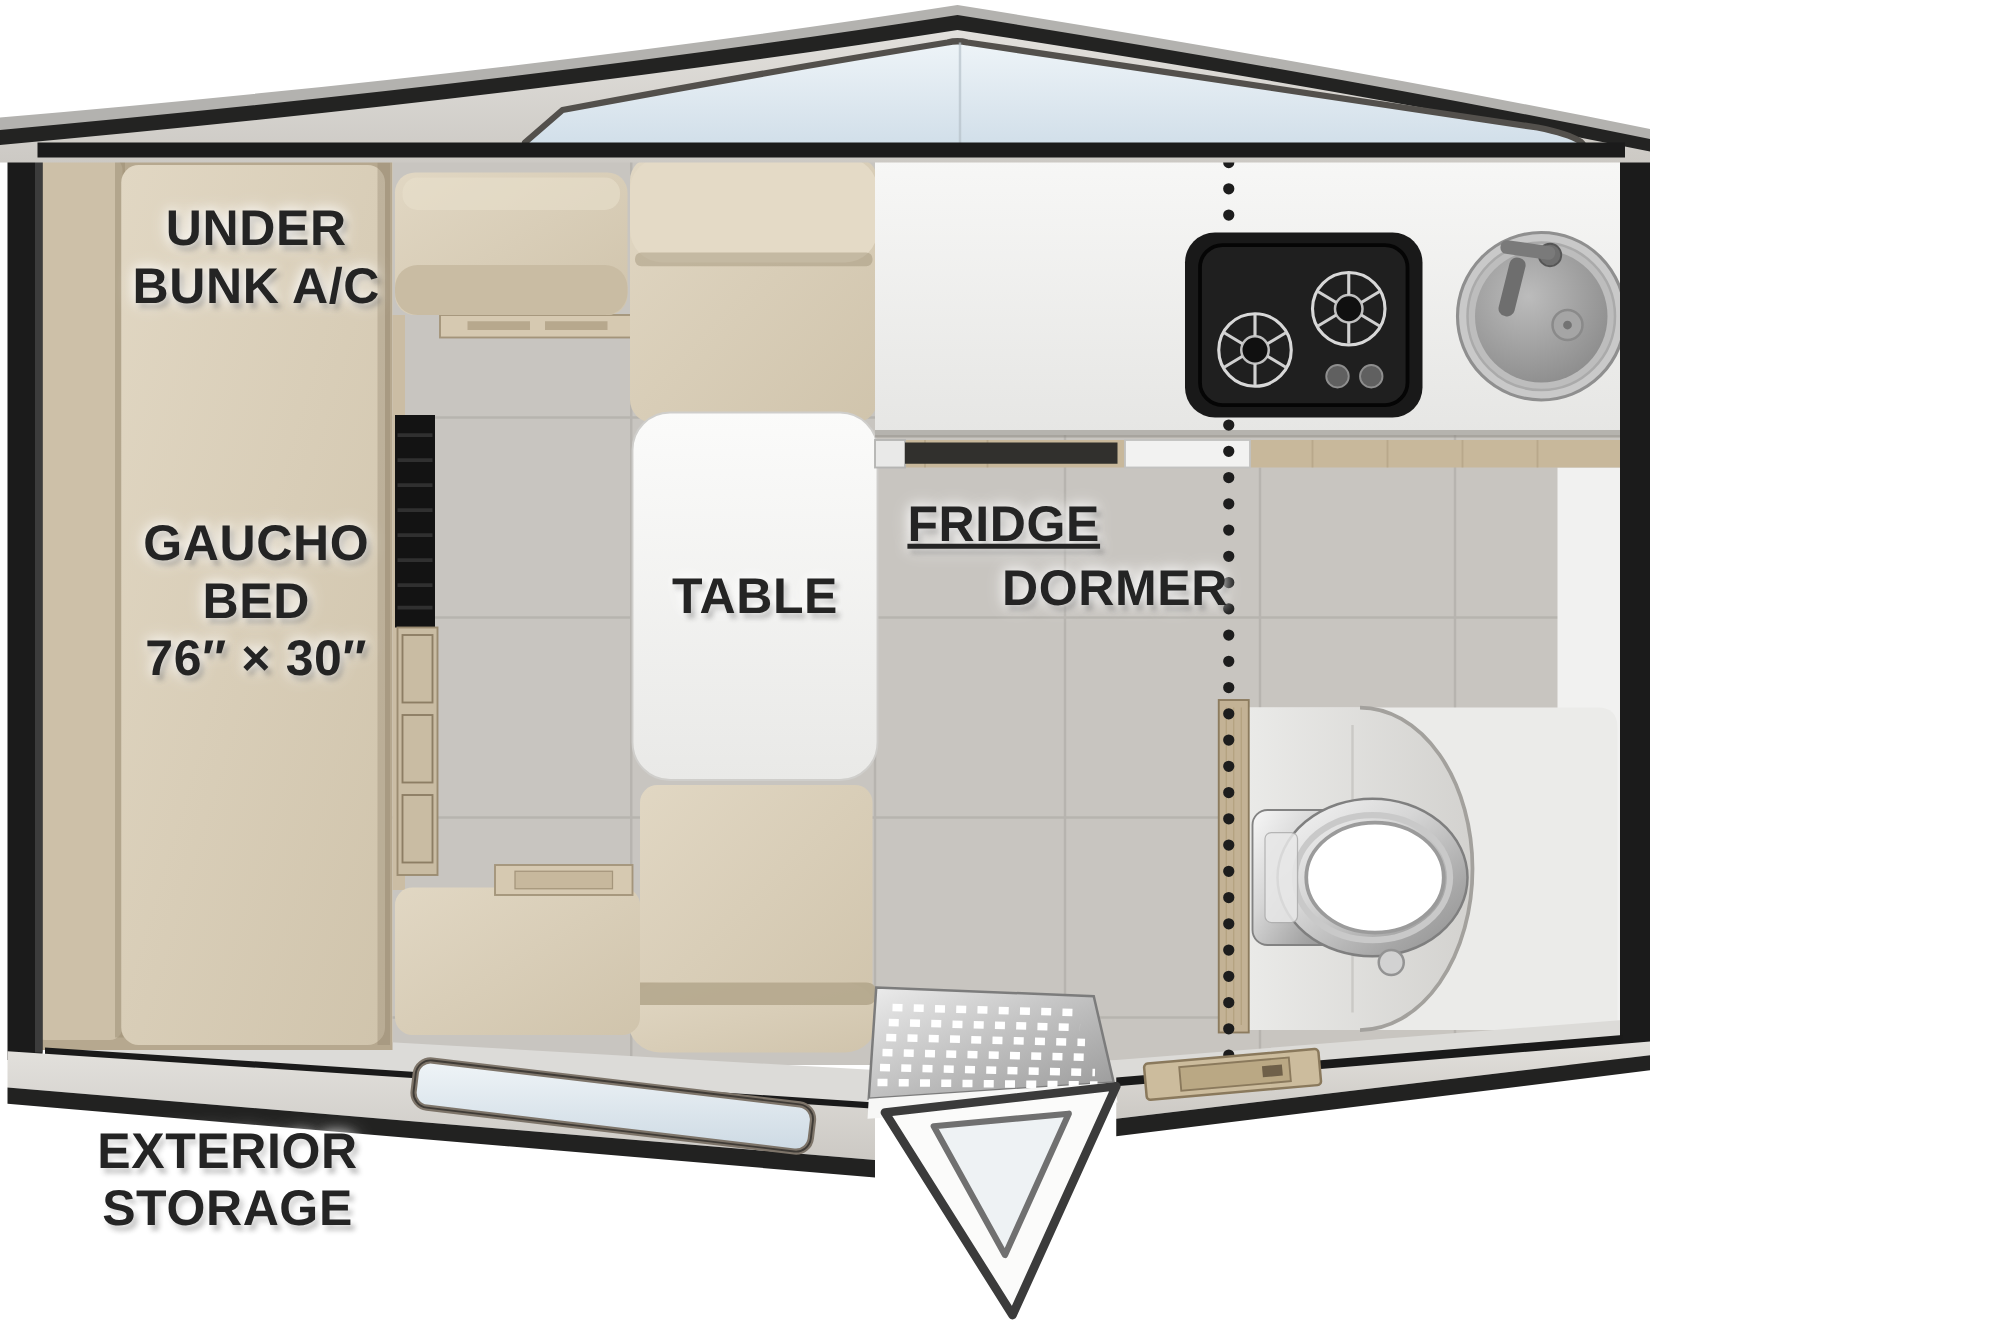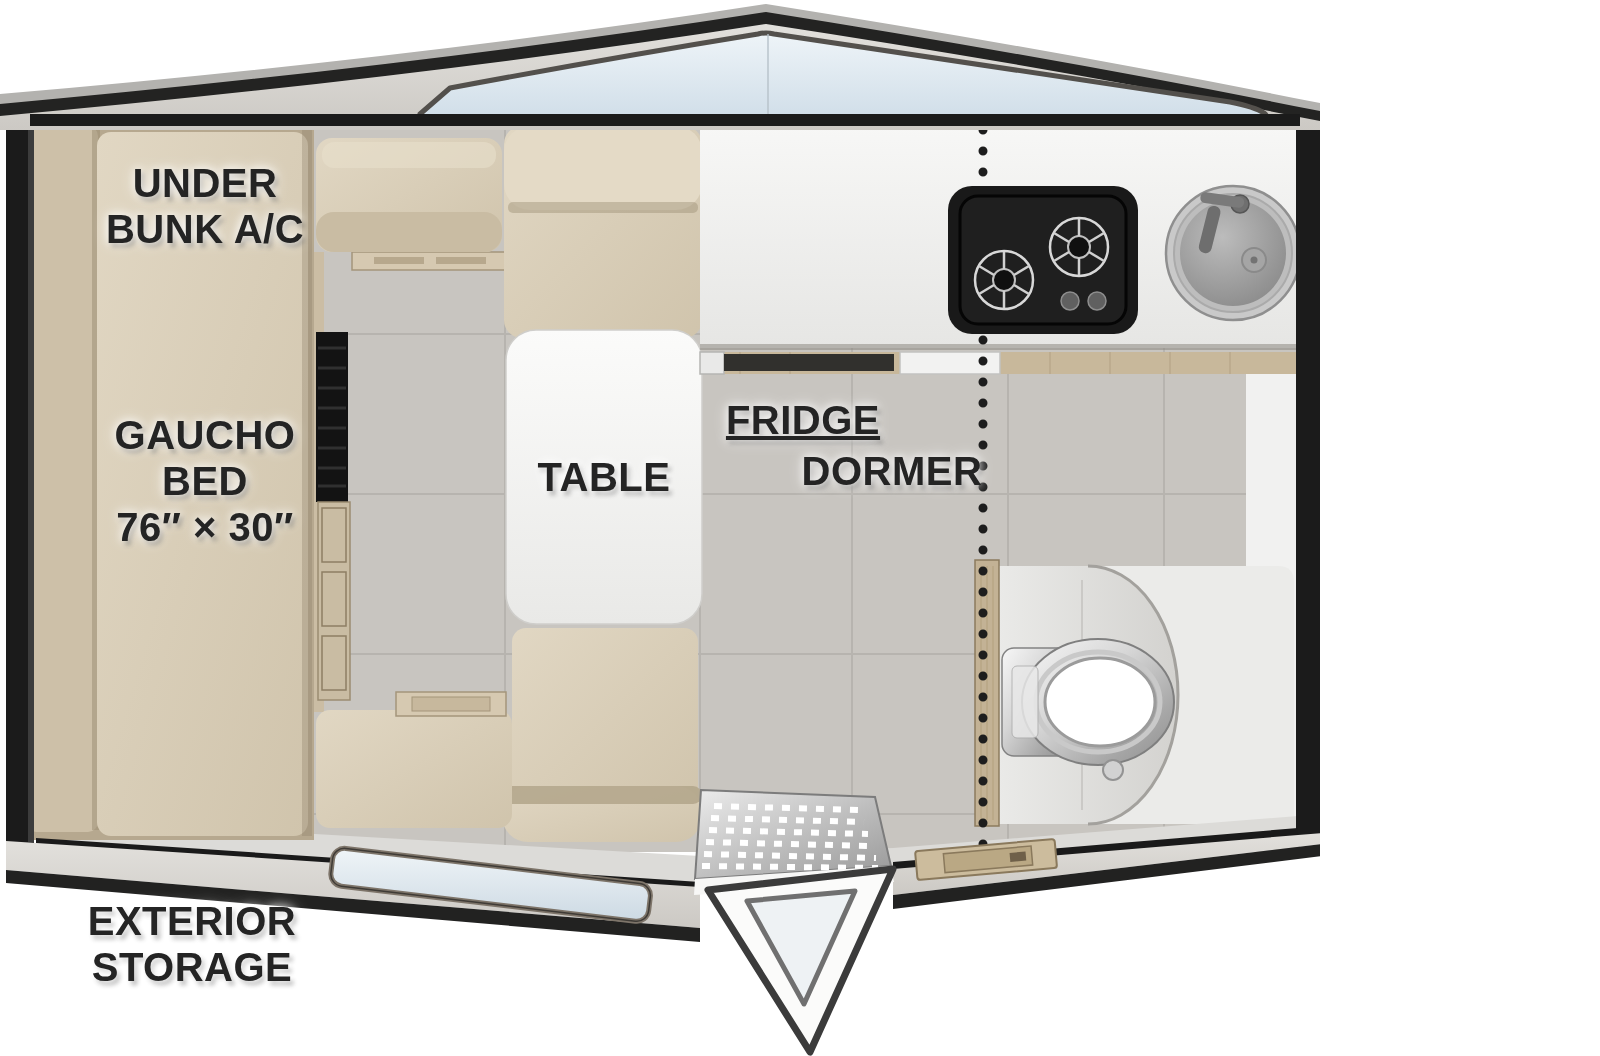--- a/index.html
+++ b/index.html
@@ -285,15 +285,15 @@
 </svg>
 
 <div class="fp-label" style="left:205px;top:206px;">UNDER
 BUNK A/C</div>
 <div class="fp-label" style="left:205px;top:481px;">GAUCHO
 BED
 76″ × 30″</div>
 <div class="fp-label" style="left:604px;top:477px;">TABLE</div>
 <div class="fp-label" style="left:803px;top:420px;text-decoration:underline;">FRIDGE</div>
 <div class="fp-label" style="left:853px;top:471px;margin-left:39px;">DORMER</div>
-<div class="fp-label" style="left:192px;top:944px;">EXTERIOR
+<div class="fp-label" style="left:182px;top:944px;">EXTERIOR
 STORAGE</div>
 </div>
 
 </body></html>

